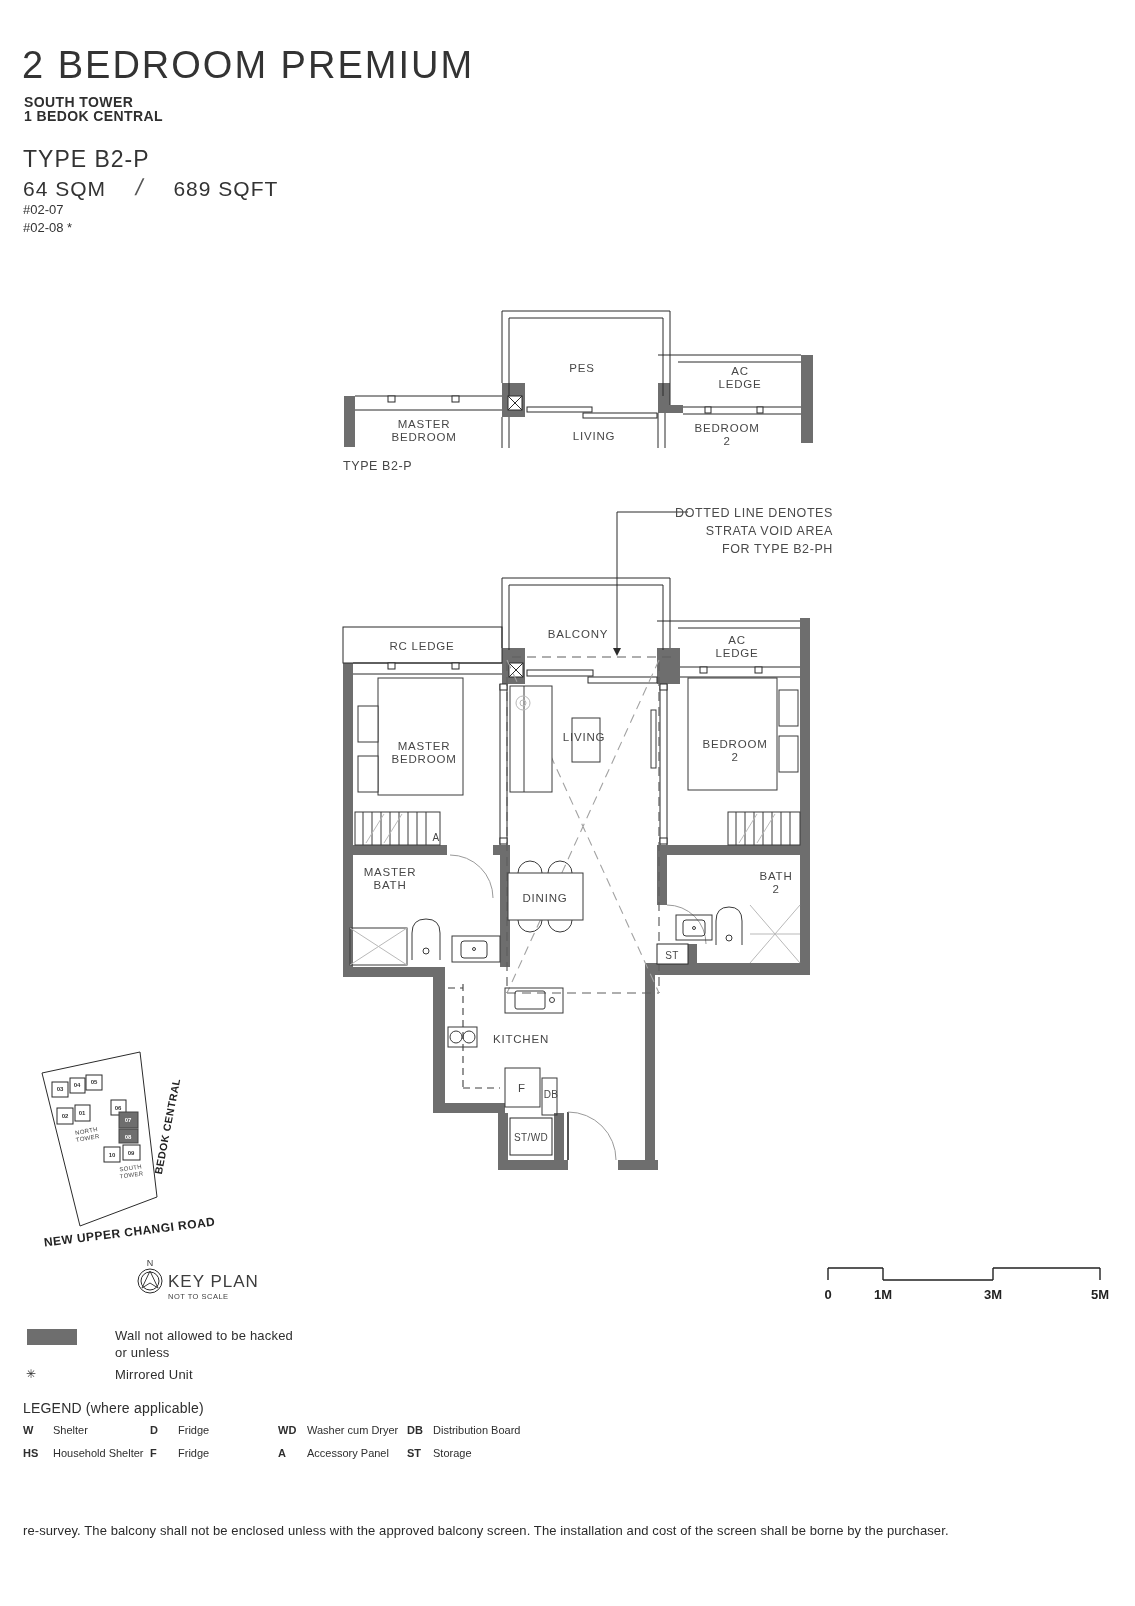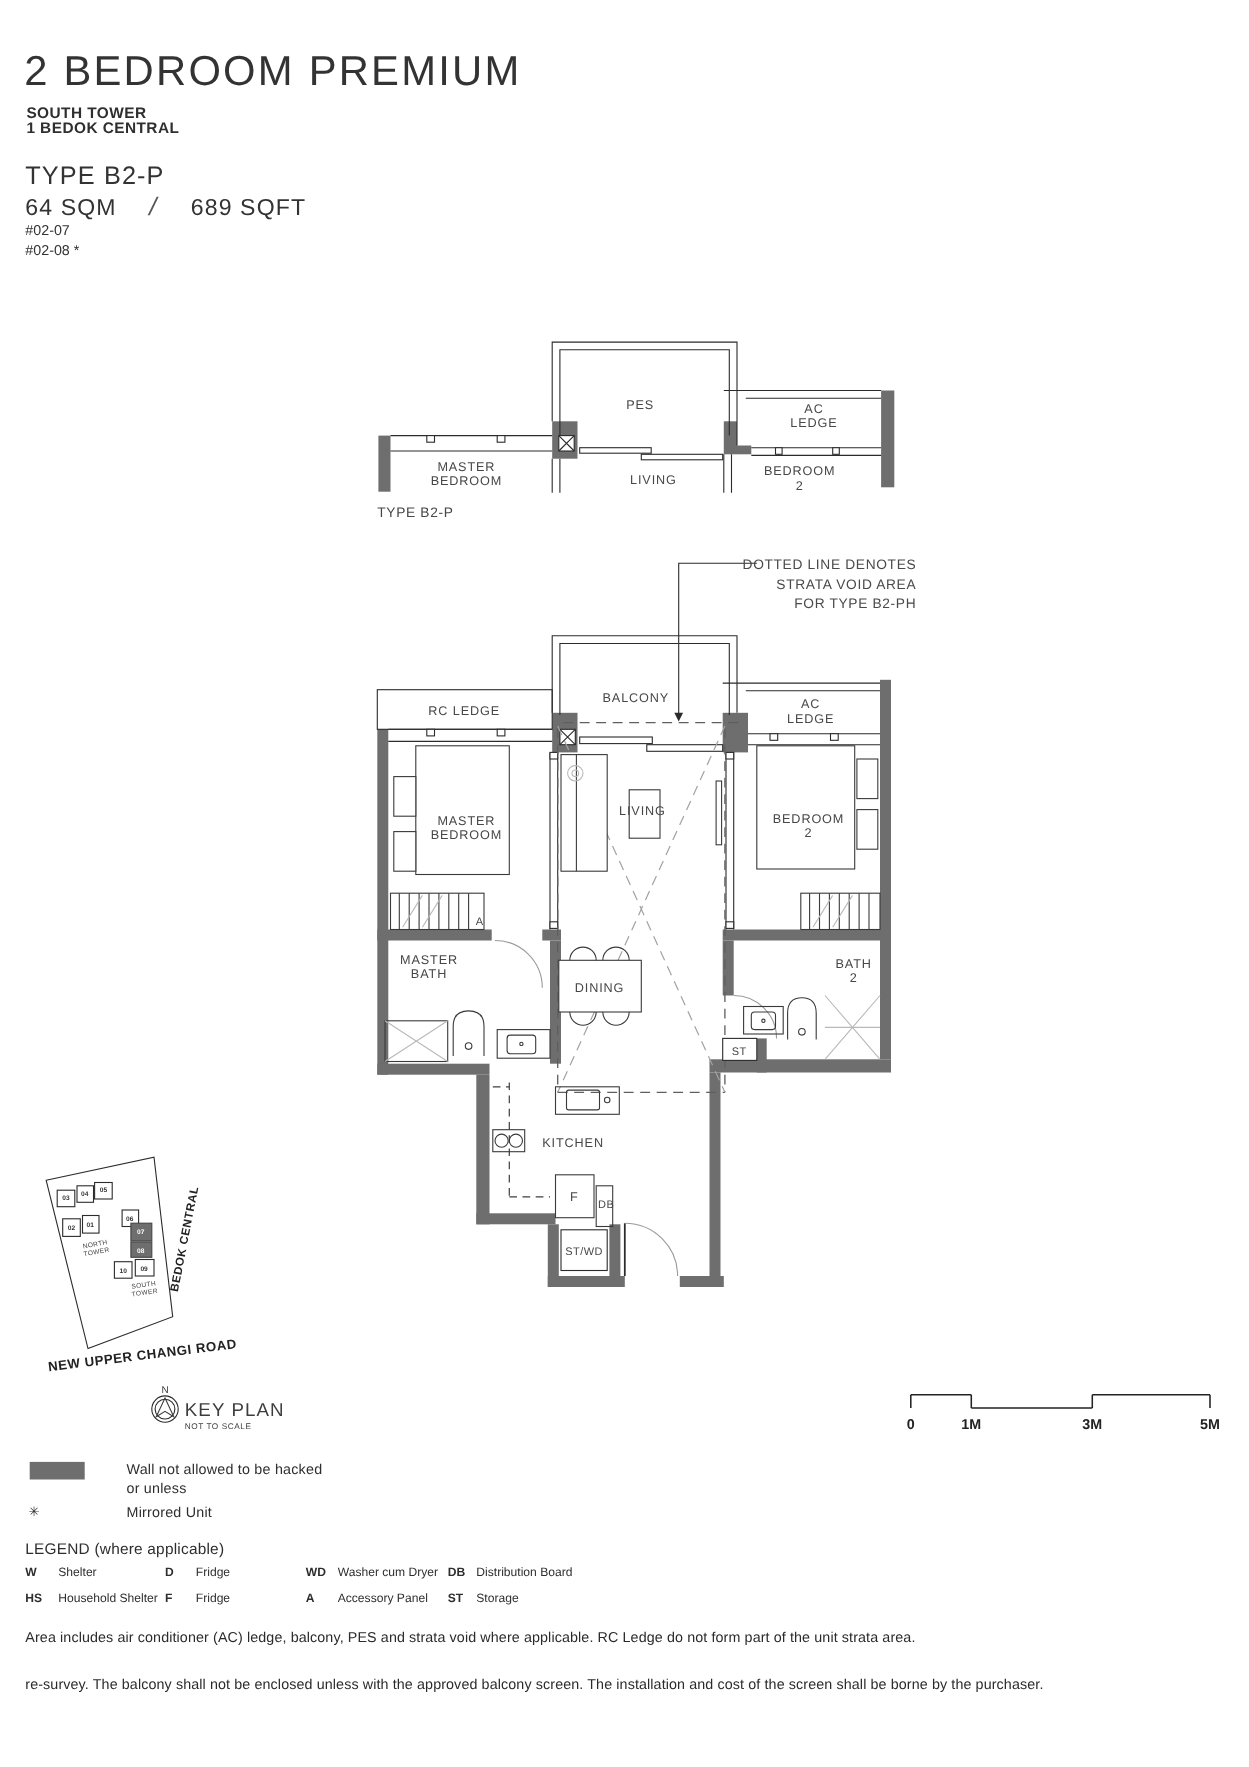--- a/index.html
+++ b/index.html
@@ -362,16 +362,15 @@
   <div class="abs lab" style="left:433px;top:1424px;">Distribution Board</div>
   <div class="abs abbr" style="left:23px;top:1447px;">HS</div>
   <div class="abs lab" style="left:53px;top:1447px;">Household Shelter</div>
   <div class="abs abbr" style="left:150px;top:1447px;">F</div>
   <div class="abs lab" style="left:178px;top:1447px;">Fridge</div>
   <div class="abs abbr" style="left:278px;top:1447px;">A</div>
   <div class="abs lab" style="left:307px;top:1447px;">Accessory Panel</div>
   <div class="abs abbr" style="left:407px;top:1447px;">ST</div>
   <div class="abs lab" style="left:433px;top:1447px;">Storage</div>
 
-  <div class="abs disc" style="left:23px;top:1481px;">Area includes air conditioner (AC) ledge, balcony, PES and strata void where applicable.  RC Ledge do not form part of the unit strata area.</div>
   <div class="abs disc" style="left:23px;top:1523px;">re-survey. The balcony shall not be enclosed unless with the approved balcony screen. The installation and cost of the screen shall be borne by the purchaser.</div>
 
 </div>
 
 </body></html>

